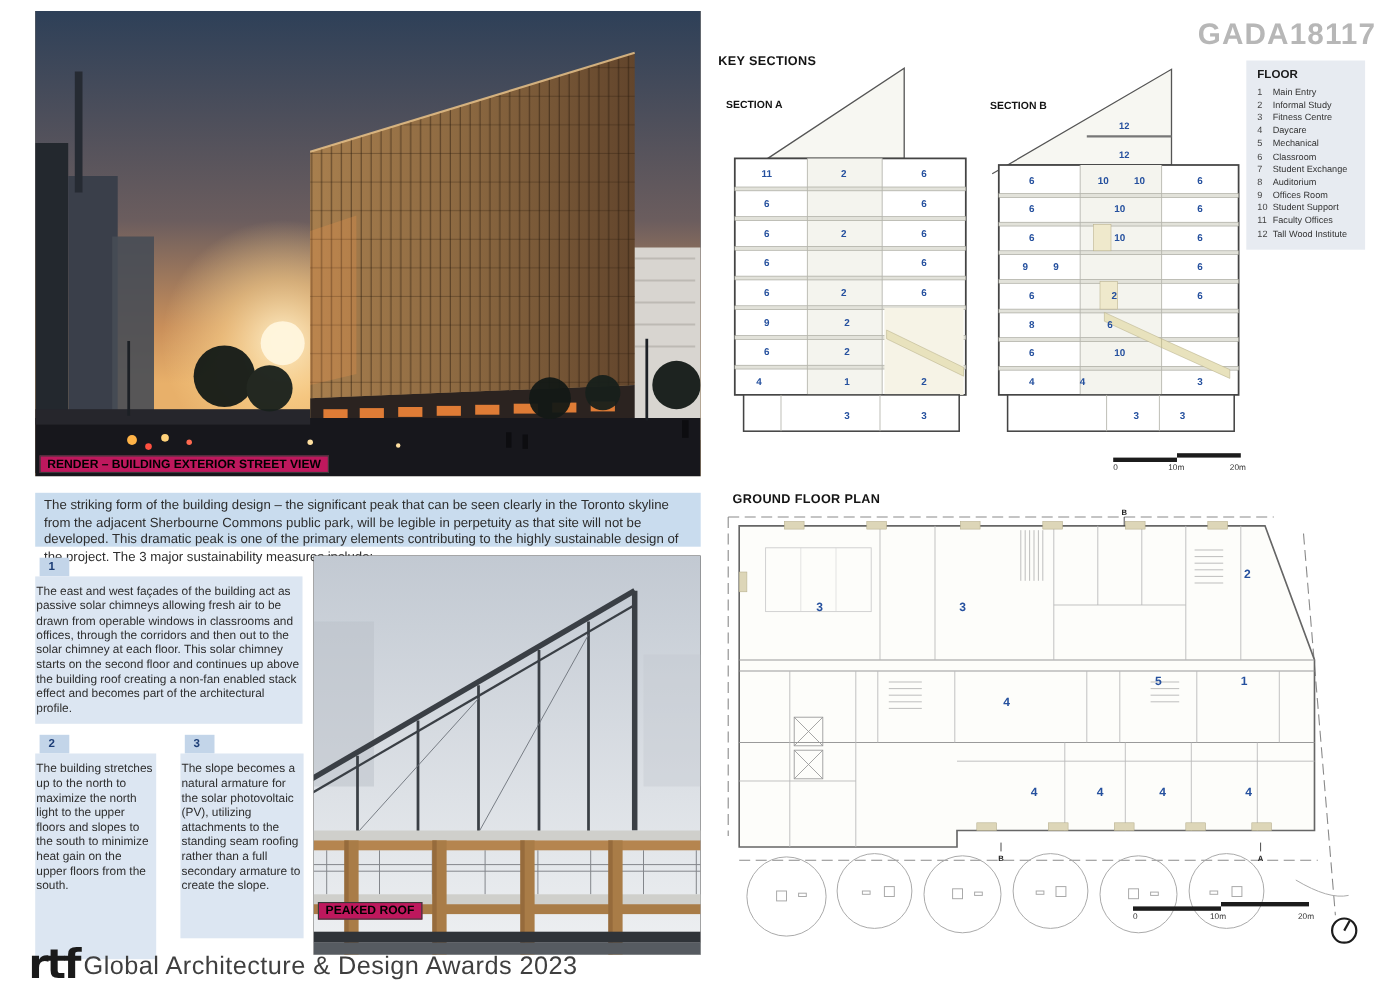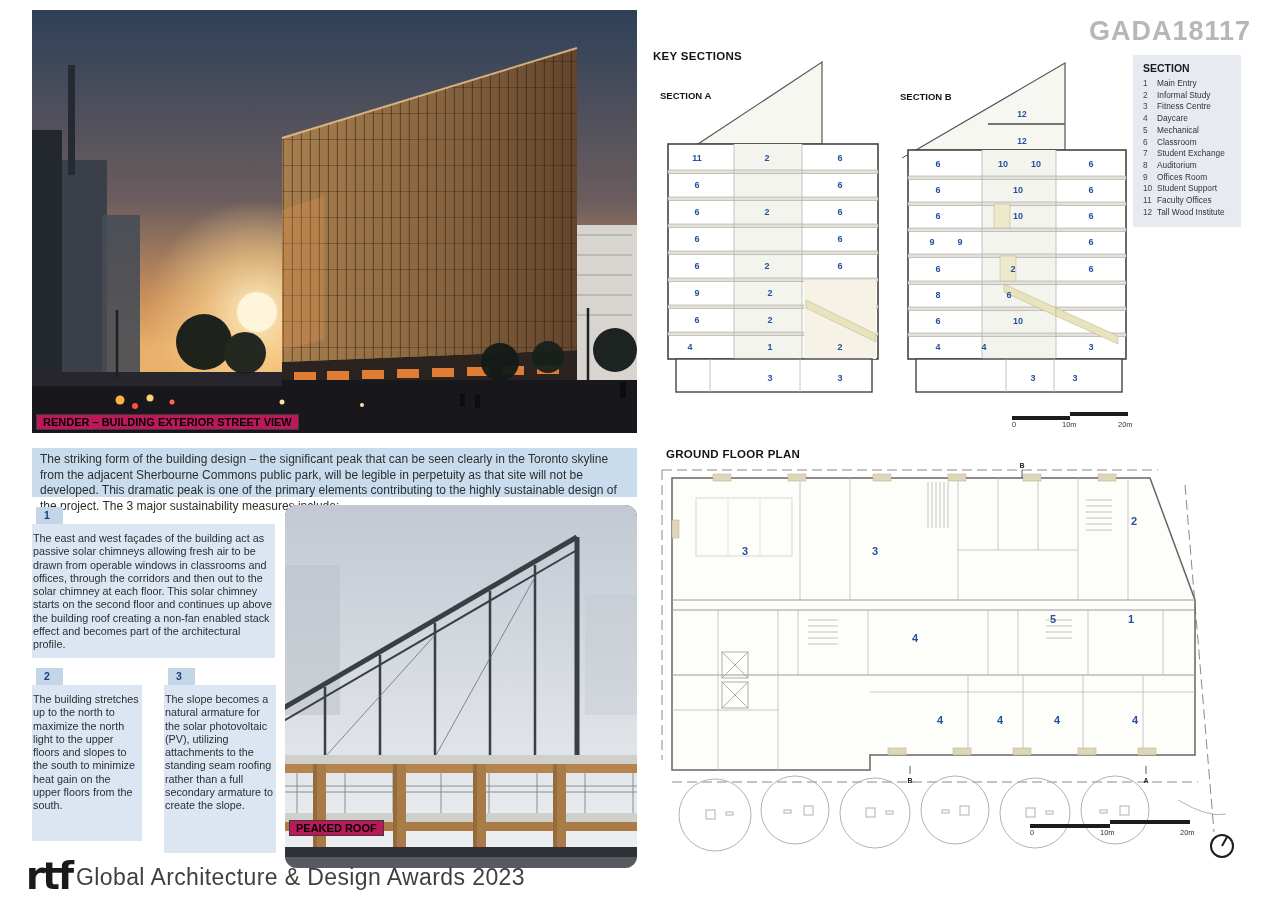--- a/index.html
+++ b/index.html
@@ -143,26 +143,26 @@
     </svg>
     <div class="chip" style="left:4px;top:404px;">RENDER – BUILDING EXTERIOR STREET VIEW</div>
   </div>
 
   <div class="intro">The striking form of the building design – the significant peak that can be seen clearly in the Toronto skyline from the adjacent Sherbourne Commons public park, will be legible in perpetuity as that site will not be developed. This dramatic peak is one of the primary elements contributing to the highly sustainable design of the project. The 3 major sustainability measures include:</div>
 
   <div class="tab" style="left:36px;top:507px;">1</div>
   <div class="tblock" style="left:32px;top:524px;width:243px;height:134px;">The east and west façades of the building act as passive solar chimneys allowing fresh air to be drawn from operable windows in classrooms and offices, through the corridors and then out to the solar chimney at each floor. This solar chimney starts on the second floor and continues up above the building roof creating a non-fan enabled stack effect and becomes part of the architectural profile.</div>
 
   <div class="tab" style="left:36px;top:668px;">2</div>
-  <div class="tblock" style="left:32px;top:685px;width:110px;height:156px;">The building stretches up to the north to maximize the north light to the upper floors and slopes to the south to minimize heat gain on the upper floors from the south.</div>
+  <div class="tblock" style="left:32px;top:685px;width:110px;height:187px;">The building stretches up to the north to maximize the north light to the upper floors and slopes to the south to minimize heat gain on the upper floors from the south.</div>
 
   <div class="tab" style="left:168px;top:668px;">3</div>
   <div class="tblock" style="left:164px;top:685px;width:112px;height:168px;">The slope becomes a natural armature for the solar photovoltaic (PV), utilizing attachments to the standing seam roofing rather than a full secondary armature to create the slope.</div>
 
-  <div class="photo" style="left:285px;top:505px;width:352px;height:363px;border-radius:12px;">
+  <div class="photo" style="left:285px;top:505px;width:352px;height:363px;">
     <svg width="352" height="363" viewBox="0 0 352 363">
       <defs>
         <linearGradient id="haze" x1="0" y1="0" x2="0" y2="1">
           <stop offset="0" stop-color="#c2c9d2"></stop>
             <stop offset="0.6" stop-color="#dde1e6"></stop>
           <stop offset="1" stop-color="#eef0f2"></stop>
         </linearGradient>
       </defs>
       <rect width="352" height="363" fill="url(#haze)"></rect>
       <rect x="0" y="60" width="55" height="150" fill="#b9bfc7" opacity="0.5"></rect>
@@ -338,21 +338,21 @@
 
   <div class="scalebar" style="left:1012px;top:412px;width:120px;height:18px;">
     <div class="sb-seg" style="left:0;top:4px;width:58px;"></div>
     <div class="sb-seg" style="left:58px;top:0;width:58px;"></div>
     <div class="sb-lab" style="left:0;">0</div>
     <div class="sb-lab" style="left:50px;">10m</div>
     <div class="sb-lab" style="left:106px;">20m</div>
   </div>
 
   <div class="legend">
-    <div class="legend-title">SECTION</div>
+    <div class="legend-title">FLOOR</div>
     <div>
         <div class="legend-item">
         <span class="legend-num">1</span><span>Main Entry</span>
       </div>
         <div class="legend-item">
         <span class="legend-num">2</span><span>Informal Study</span>
       </div>
         <div class="legend-item">
         <span class="legend-num">3</span><span>Fitness Centre</span>
       </div>

